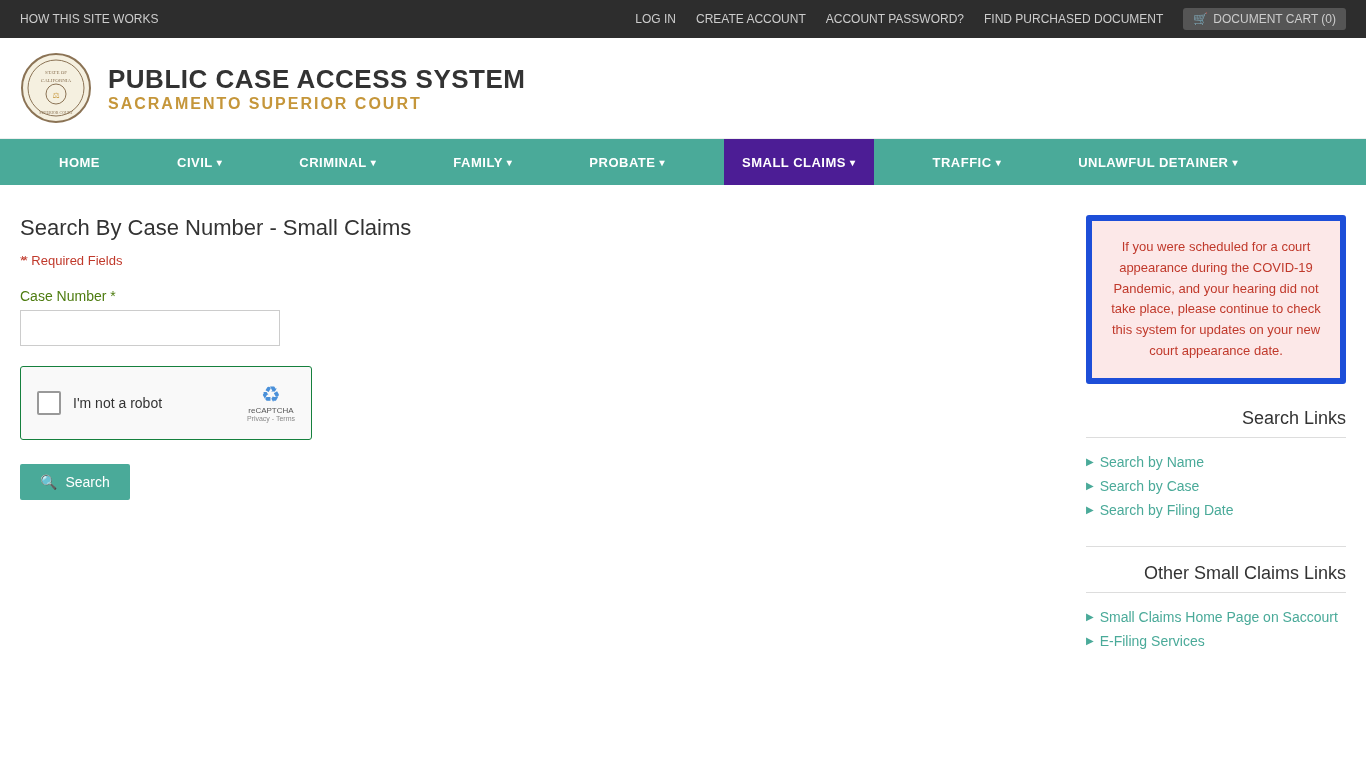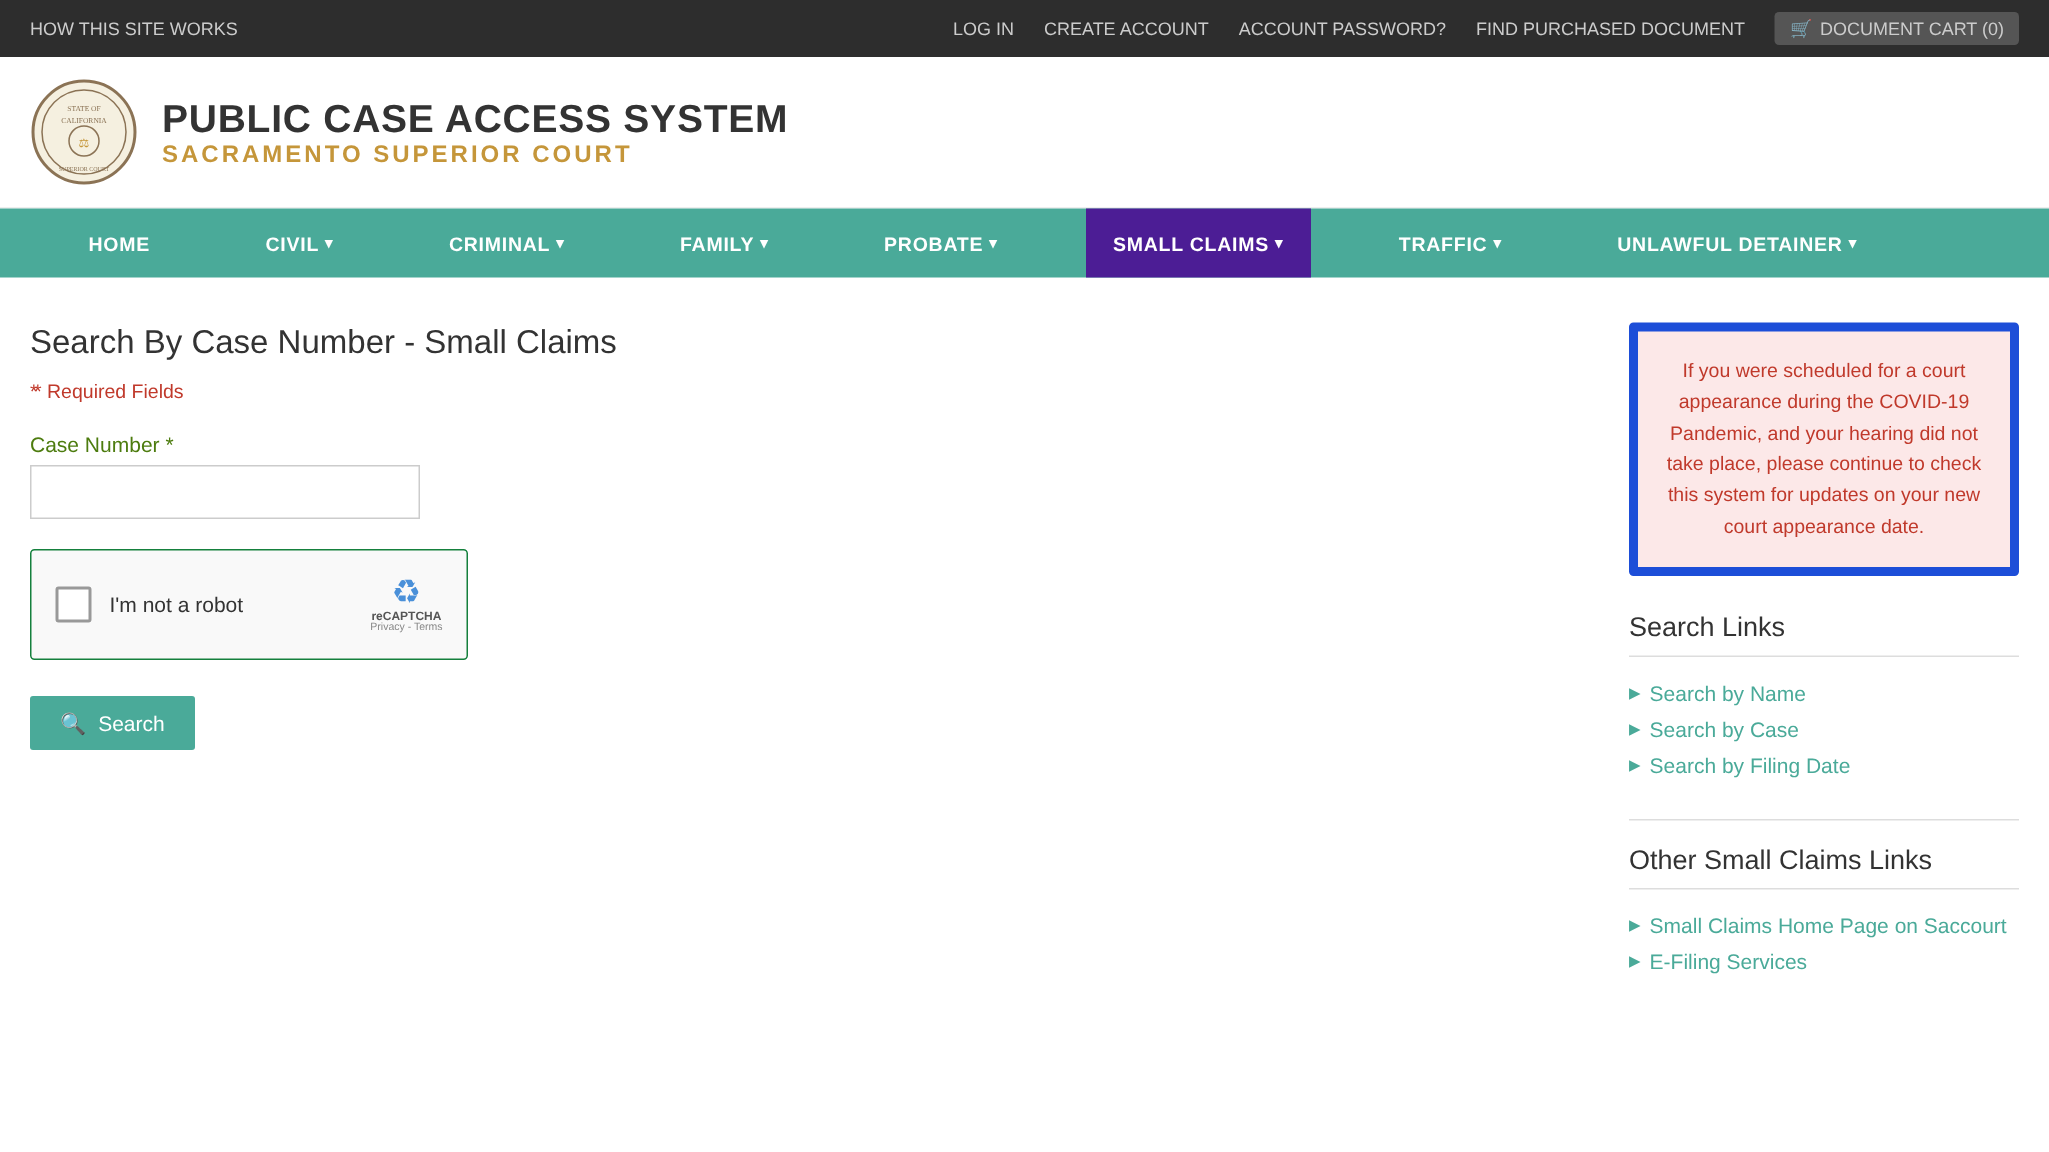--- a/index.html
+++ b/index.html
@@ -176,21 +176,21 @@
       color: #666;
     }
     .captcha-logo .recaptcha-icon {
       font-size: 22px;
       color: #4a90d9;
       line-height: 1;
     }
     .captcha-logo .recaptcha-text {
       font-size: 8px;
       color: #555;
-      font-weight: bold;
+      font-weight: normal;
     }
     .captcha-logo .recaptcha-links {
       font-size: 7px;
       color: #888;
     }
 
     
     .search-btn {
       background: #4aaa99;
       color: #fff;
@@ -221,20 +221,21 @@
     .sidebar-section {
       margin-bottom: 24px;
     }
     .sidebar-section-title {
       font-size: 18px;
       color: #333;
       font-weight: normal;
       margin-bottom: 12px;
       border-bottom: 1px solid #ddd;
       padding-bottom: 8px;
+      text-align: right;
     }
     .sidebar-link {
       display: flex;
       align-items: center;
       gap: 6px;
       color: #4aaa99;
       text-decoration: none;
       font-size: 14px;
       padding: 4px 0;
     }

